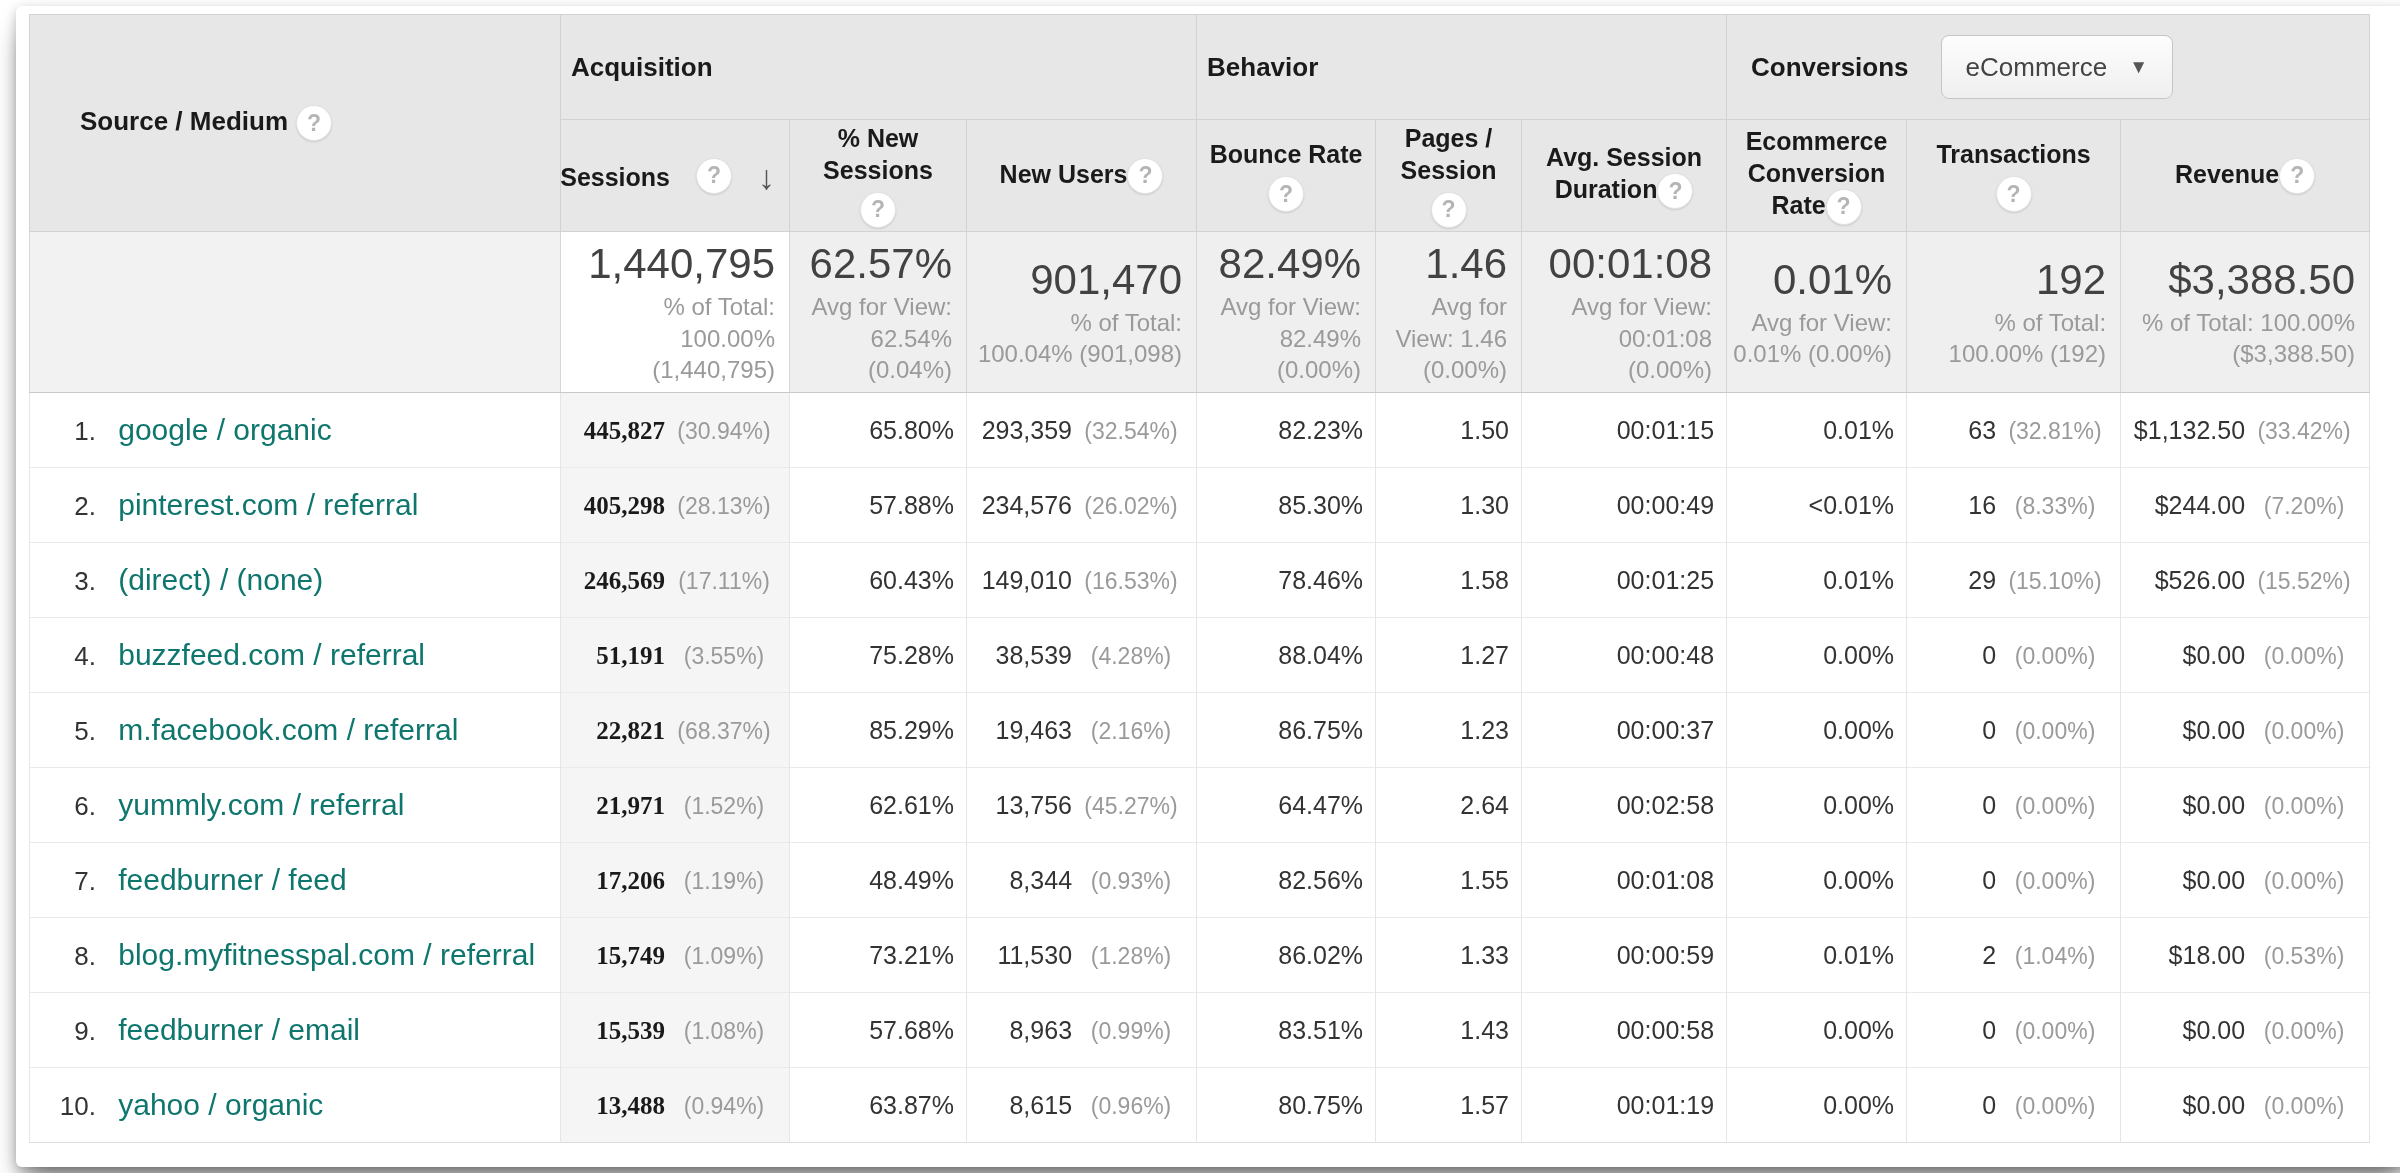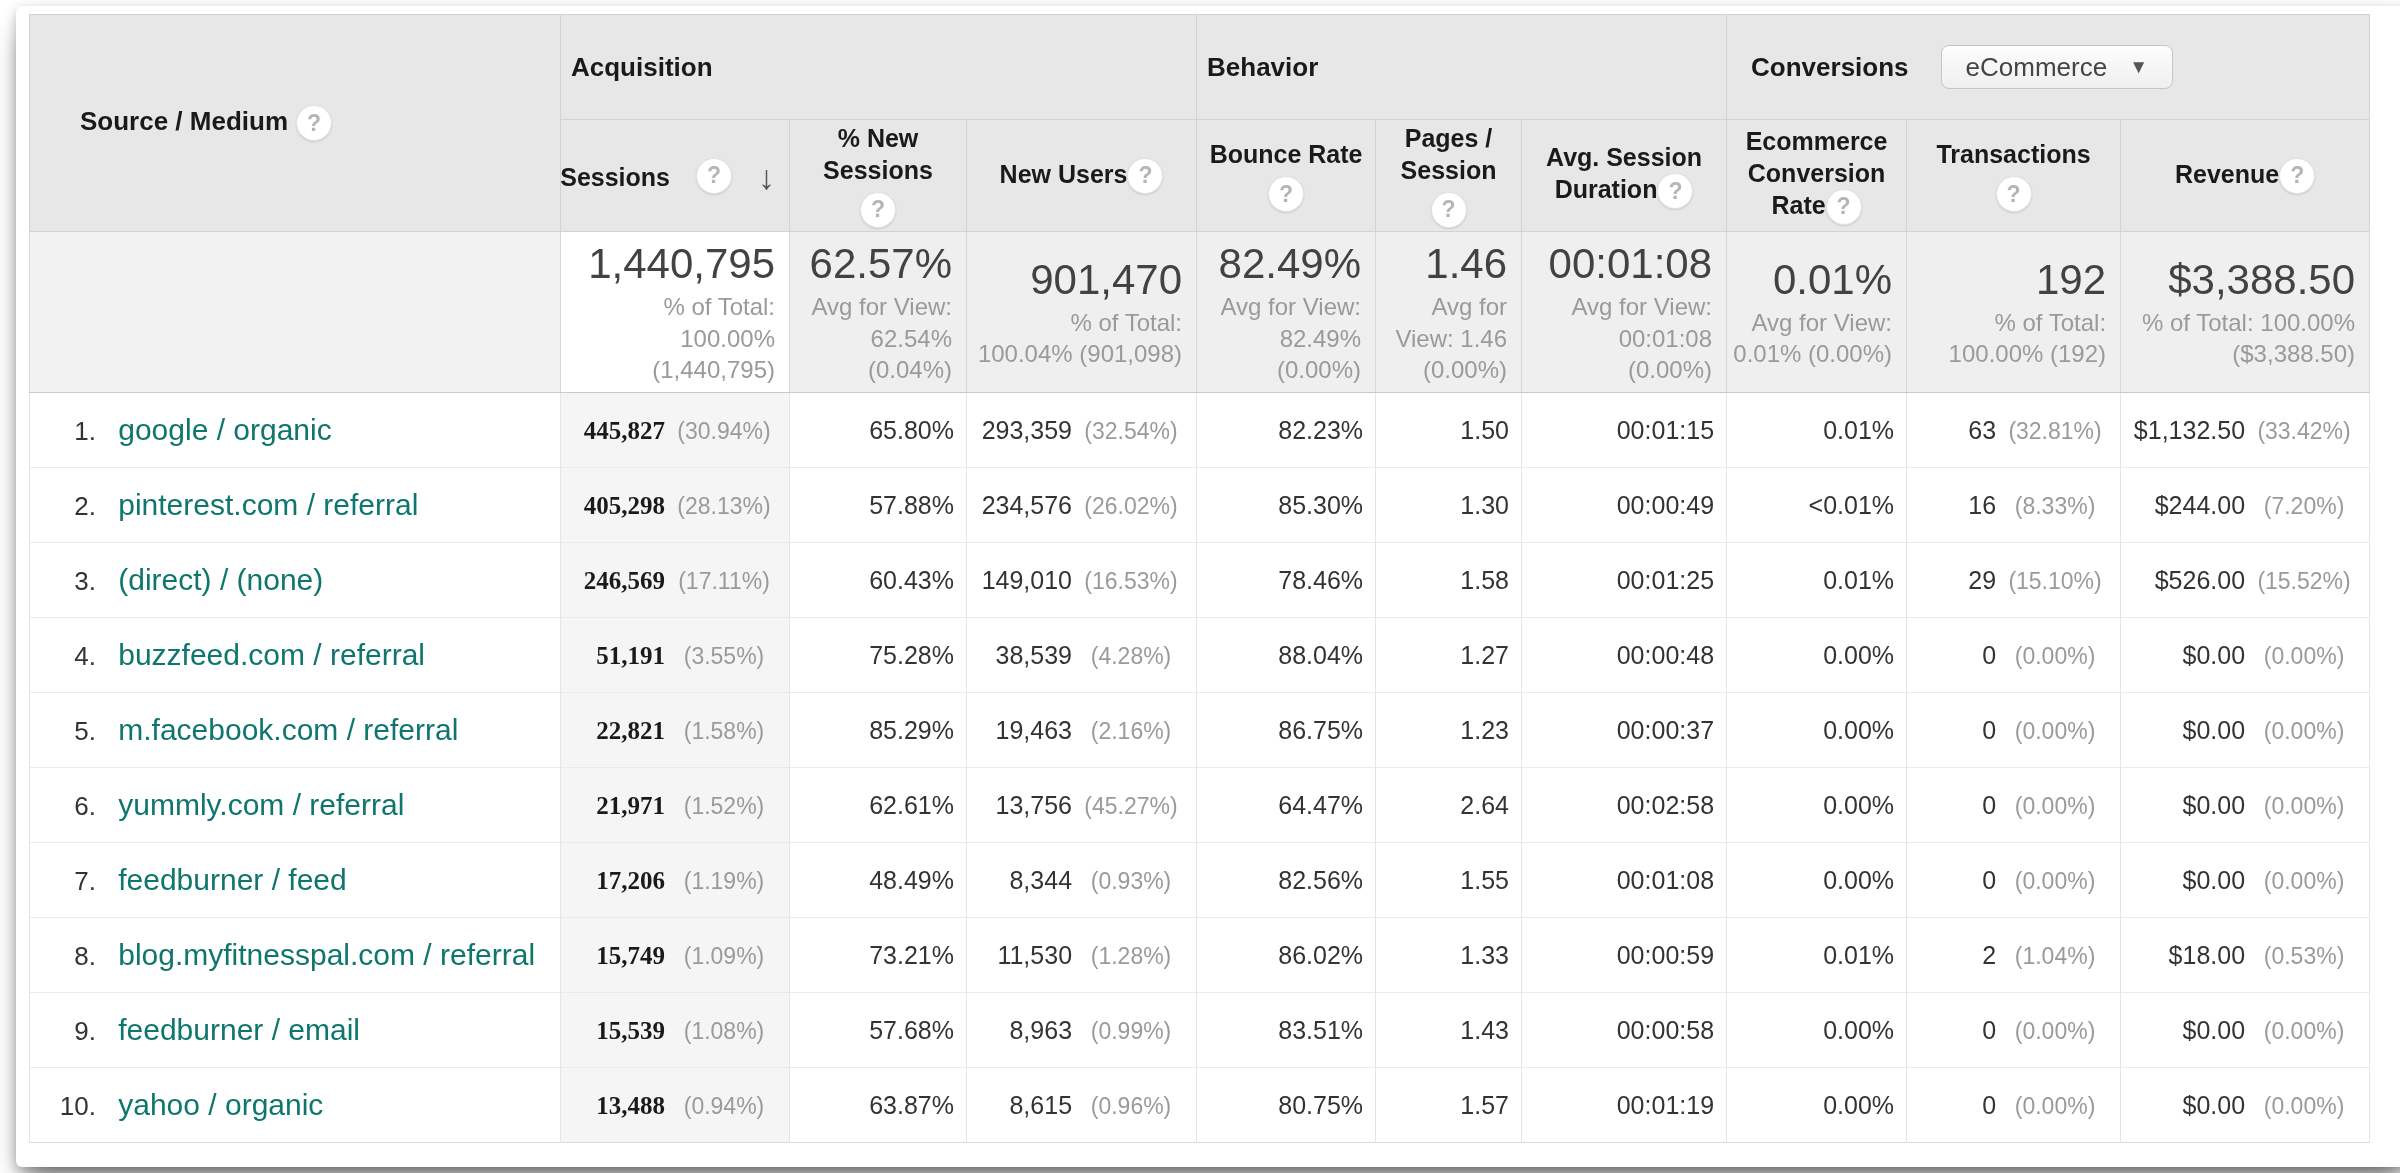--- a/index.html
+++ b/index.html
@@ -56,21 +56,21 @@
     align-items: center; justify-content: center;
     vertical-align: middle;
     margin-left: 8px;
   }
   .hdr-center .help, .hdr-right .help { margin-left: 0; }
   .inline-help { white-space: normal; }
   .sort-arrow { font-size: 34px; color: #555; font-weight: bold; line-height: 1; }
   .conv-head { display: flex; align-items: center; gap: 32px; padding-left: 14px; }
   button.dropdown {
     display: inline-flex; align-items: center; gap: 22px;
-    height: 44px; padding: 0 24px;
+    height: 64px; padding: 0 24px;
     background: linear-gradient(#fdfdfd, #efefef);
     border: 1px solid #c5c5c5;
     border-radius: 8px;
     font-family: inherit;
     font-size: 26px; color: #444;
     cursor: pointer;
   }
   .caret { font-size: 19px; color: #555; }
   
   tr.summary td {
@@ -383,21 +383,21 @@
       <span class="val">$0.00</span><span class="pct">(0.00%)</span>
     </td>
   </tr>
 
   <tr class="data-row">
     <td class="c-source">
       <span class="rank">5.</span>
       <a class="src-link">m.facebook.com / referral</a>
     </td>
     <td class="c-metric c-sessions">
-      <span class="val bold">22,821</span><span class="pct">(1.58%)</span>
+      <span class="val bold">22,821</span><span class="pct">(68.37%)</span>
     </td>
     <td class="c-metric">
       <span class="val">85.29%</span>
     </td>
     <td class="c-metric">
       <span class="val">19,463</span><span class="pct">(2.16%)</span>
     </td>
     <td class="c-metric">
       <span class="val">86.75%</span>
     </td>

